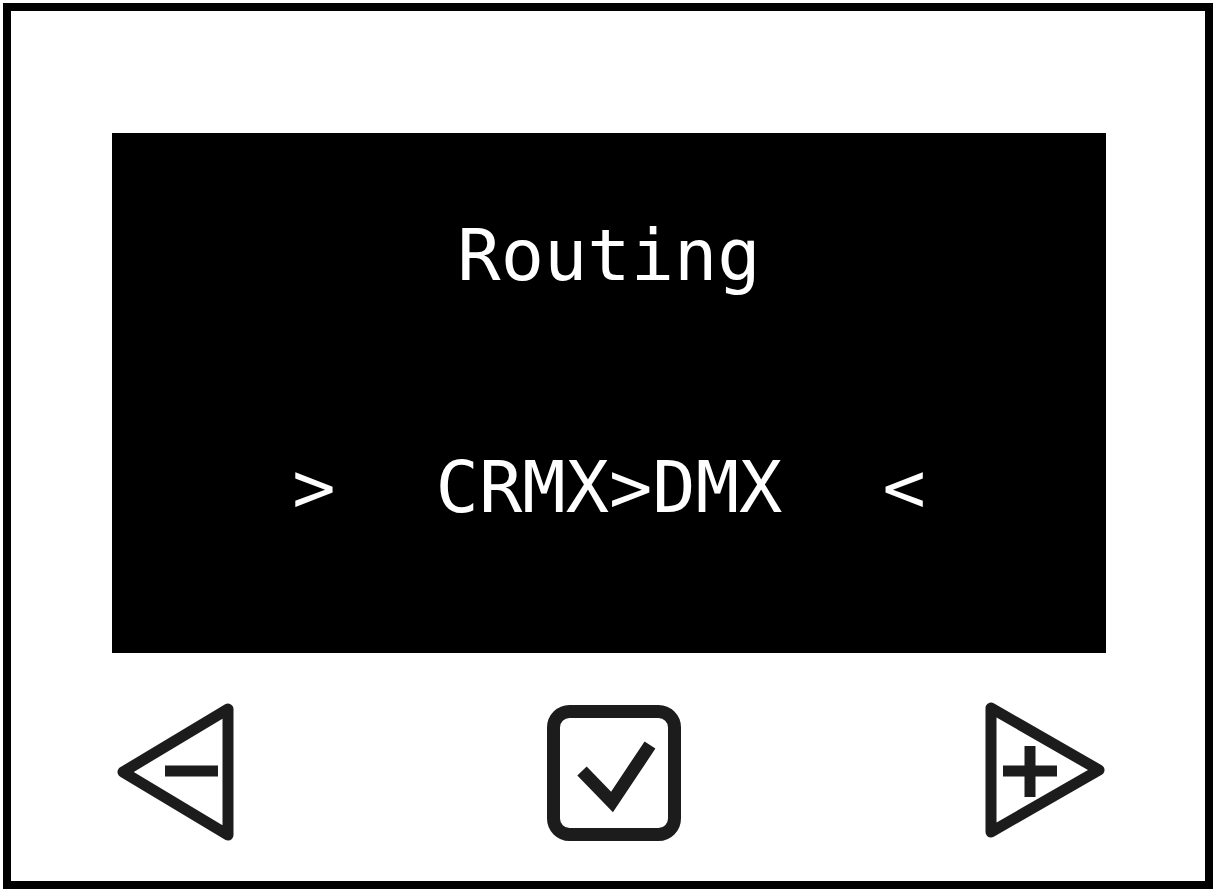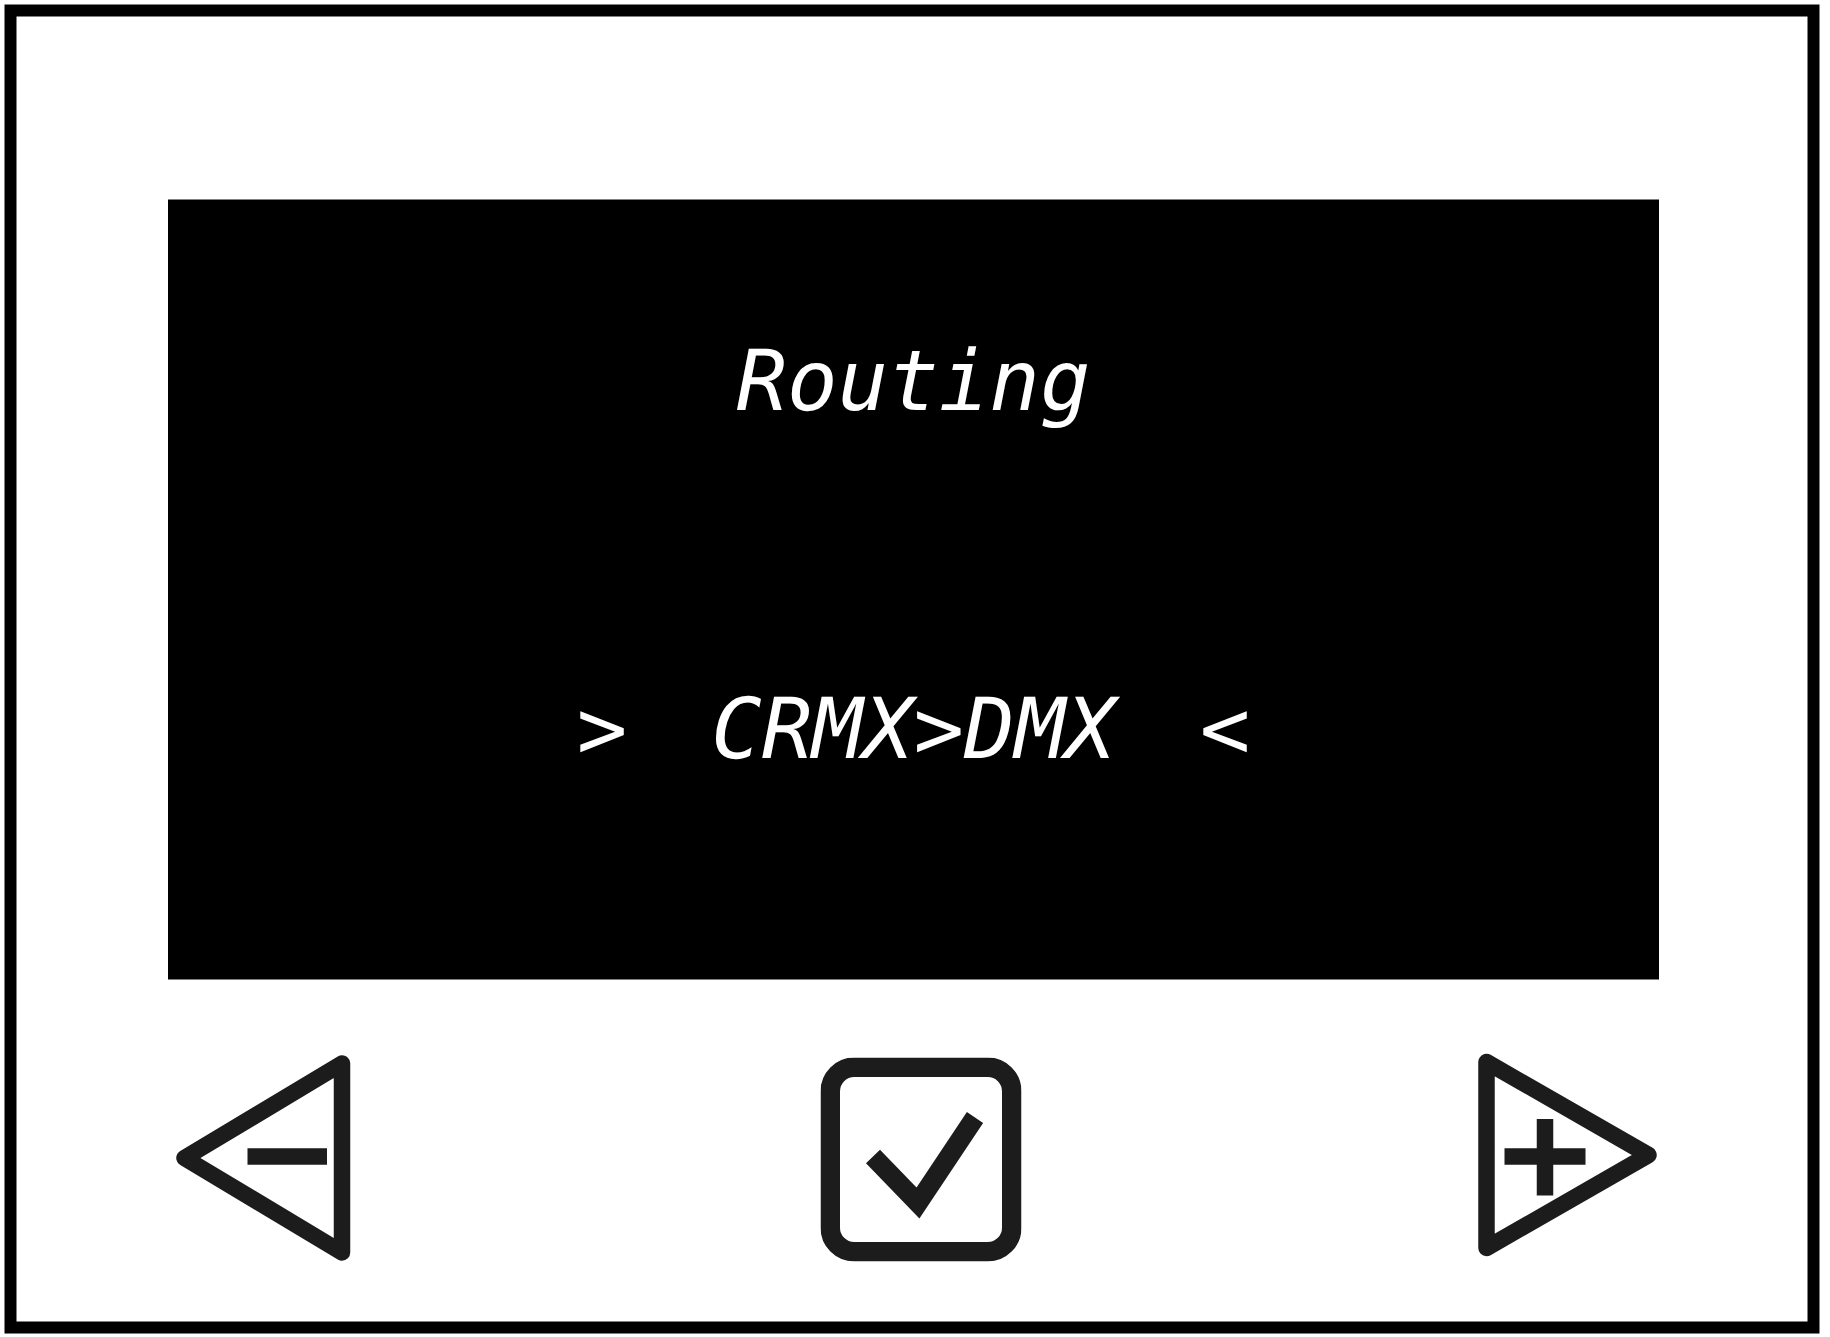--- a/index.html
+++ b/index.html
@@ -29,29 +29,28 @@
     height: 520px;
     background: #000000;
     color: #ffffff;
   }
   .screen-line {
     position: absolute;
     left: 0;
     width: 994px;
     height: 100px;
     line-height: 100px;
-    font-size: 56px;
+    font-size: 72px;
     text-align: center;
     white-space: pre;
-    font-style: italic;
   }
   .line-title    { top: 72px;  }
   .line-menu     { top: 196px; }
   .line-selected { top: 304px; }
-  .sel-item { margin: 0 56px; text-align: center; }
+  .sel-item { margin: 0 100px; text-align: center; }
   .btn {
     position: absolute;
     margin: 0;
     padding: 0;
     background: transparent;
     border: none;
     cursor: pointer;
     line-height: 0;
   }
   .btn-minus   { left: 106px; top: 691px; width: 120px; height: 140px; }

